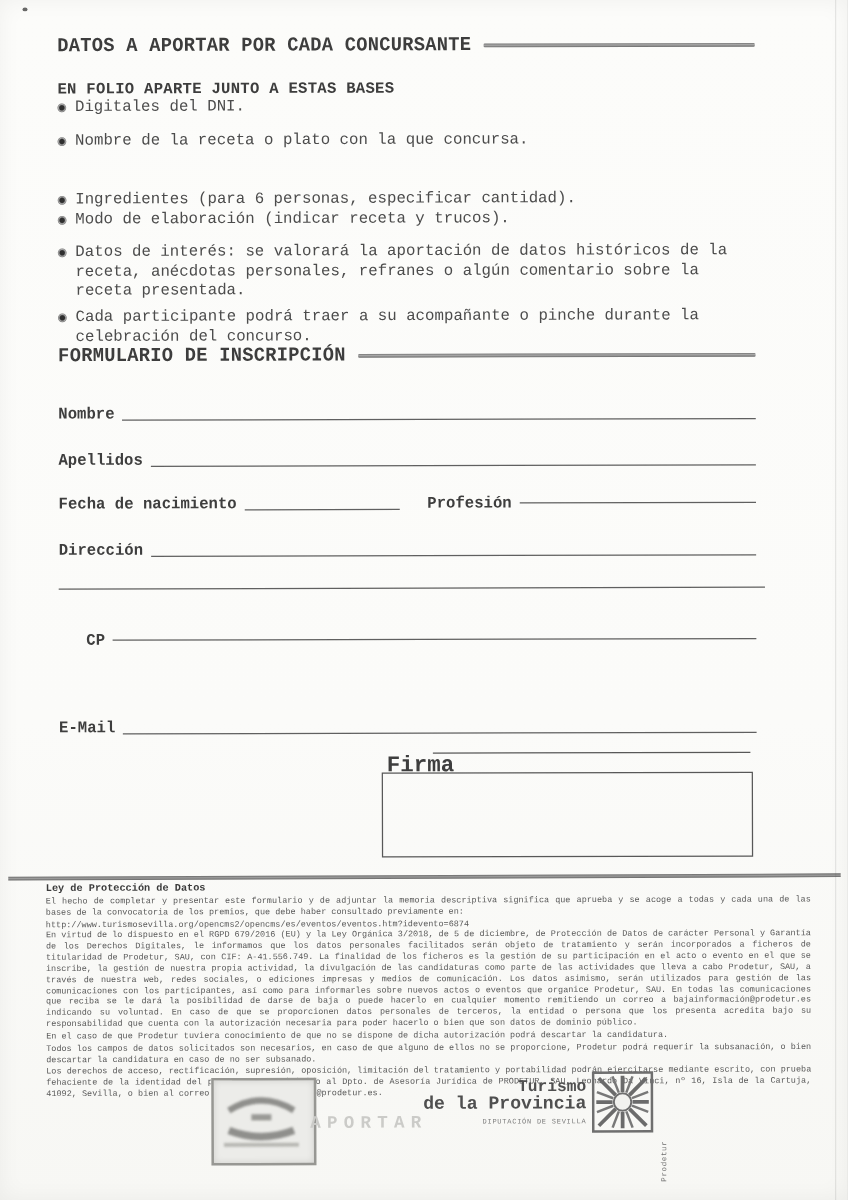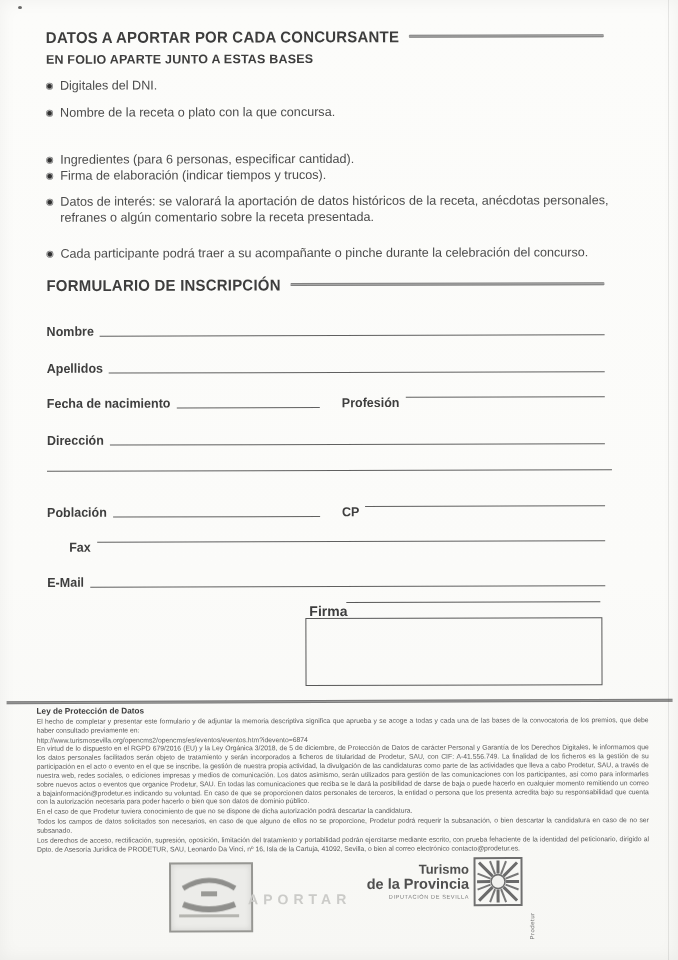--- a/index.html
+++ b/index.html
@@ -6,20 +6,21 @@
   body{
     width:678px;height:960px;
     background:#e9e9e7;
     font-family:"Liberation Sans", sans-serif;
   }
   .sheet{
     position:relative;width:678px;height:960px;overflow:hidden;
     background:linear-gradient(180deg,#fcfcfa 0%,#fbfbf9 60%,#f7f7f4 100%);
     box-shadow:inset 0 0 18px rgba(0,0,0,0.05);
     color:#4a4a4a;
+    font-family:Liberation Mono, monospace;
   }
   .tilt{position:absolute;inset:0;transform:rotate(-0.15deg);transform-origin:50% 50%;}
 
   
   .sec-head{position:absolute;left:47px;right:73px;display:flex;align-items:center;gap:10px;}
   .sec-title{
     font-size:15px;font-weight:bold;color:#3d3d3d;letter-spacing:0.2px;
     white-space:nowrap;transform:scaleY(1.05);
   }
   .sec-rule{flex:1;height:3px;background:linear-gradient(180deg,#5a5a5a 0%,#9a9a9a 45%,#515151 100%);opacity:.85;border-radius:1px;}
@@ -31,26 +32,26 @@
     position:absolute;left:0;top:4px;width:7px;height:7px;border-radius:50%;
     background:radial-gradient(circle at 50% 50%, #2f2f2f 0%, #2f2f2f 35%, #a9a9a9 55%, #4e4e4e 80%, #6d6d6d 100%);
   }
 
   
   .row{position:absolute;left:47px;right:73px;display:flex;align-items:flex-end;height:18px;}
   .flabel{font-size:12.5px;font-weight:bold;color:#3e3e3e;white-space:nowrap;padding-right:6px;transform:scaleY(1.04);}
   .fline{flex:1;border-bottom:1.6px solid #4f4f4f;height:1px;margin-bottom:2px;opacity:.9;}
   .gap{width:22px;}
   .col-split{width:273px;display:flex;align-items:flex-end;}
-  .col-right{flex:1;display:flex;align-items:flex-start;}
+  .col-right{flex:1;display:flex;align-items:center;}
 
   .solo-line{position:absolute;left:47px;right:66px;border-bottom:1.6px solid #4f4f4f;opacity:.9;}
 
   
-  .sig-label{position:absolute;font-size:14px;font-weight:bold;color:#3e3e3e;}
+  .sig-label{position:absolute;font-size:18px;font-weight:bold;color:#3e3e3e;}
   .sig-box{position:absolute;border:1.6px solid #4a4a4a;background:transparent;opacity:.92;}
   .sig-topline{position:absolute;border-bottom:1.6px solid #4a4a4a;opacity:.92;}
 
   .divider{position:absolute;left:6px;right:6px;height:2.6px;background:linear-gradient(180deg,#4e4e4e,#8b8b8b 50%,#4e4e4e);opacity:.85;transform:rotate(-0.08deg);}
 
   
   .legal{position:absolute;left:36px;right:30px;color:#565656;}
   .legal-h{font-size:8.2px;font-weight:bold;color:#3b3b3b;margin:0 0 2px 0;}
   .legal p{font-size:6.8px;line-height:1.3;margin:0 0 1px 0;text-align:justify;color:#5a5a5a;}
   .legal p.url{text-align:left;margin-bottom:0;}
@@ -86,37 +87,37 @@
 </head>
 <body>
 
 <div class="sheet">
   <div class="tilt">
 
     <div class="sec-head" style="top:28px;">
       <span class="sec-title">DATOS A APORTAR POR CADA CONCURSANTE</span>
       <span class="sec-rule"></span>
     </div>
-    <div class="sub-title" style="top:52px;">EN FOLIO APARTE JUNTO A ESTAS BASES</div>
+    <div class="sub-title" style="top:64px;">EN FOLIO APARTE JUNTO A ESTAS BASES</div>
 
     <div class="bullet" style="top:78px;">
       <span class="dot"></span>
       <span>Digitales del DNI.</span>
     </div>
     <div class="bullet" style="top:105px;">
       <span class="dot"></span>
       <span>Nombre de la receta o plato con la que concursa.</span>
     </div>
     <div class="bullet" style="top:152px;">
       <span class="dot"></span>
       <span>Ingredientes (para 6 personas, especificar cantidad).</span>
     </div>
     <div class="bullet" style="top:168px;">
       <span class="dot"></span>
-      <span>Firma de elaboración (indicar tiempos y trucos).</span>
+      <span>Modo de elaboración (indicar receta y trucos).</span>
     </div>
     <div class="bullet" style="top:194px;">
       <span class="dot"></span>
       <span>Datos de interés: se valorará la aportación de datos históricos de la receta, anécdotas personales, refranes o algún comentario sobre la receta presentada.</span>
     </div>
     <div class="bullet" style="top:246px;">
       <span class="dot"></span>
       <span>Cada participante podrá traer a su acompañante o pinche durante la celebración del concurso.</span>
     </div>
 
@@ -148,37 +149,29 @@
     </div>
 
     <div class="row" style="top:429px;">
       <span class="flabel">Dirección</span>
       <span class="fline"></span>
     </div>
 
     <div class="solo-line" style="top:470px;"></div>
 
     <div class="row" style="top:501px;">
-      <span class="col-split">
-        <span class="flabel">Población</span>
-        <span class="fline"></span>
-      </span>
       <span class="gap"></span>
       <span class="col-right">
         <span class="flabel">CP</span>
         <span class="fline"></span>
       </span>
     </div>
 
     <div class="row" style="top:536px;">
       <span class="gap"></span>
-      <span class="col-right">
-        <span class="flabel">Fax</span>
-        <span class="fline"></span>
-      </span>
     </div>
 
     <div class="row" style="top:571px;">
       <span class="flabel">E-Mail</span>
       <span class="fline"></span>
     </div>
 
     <div class="sig-label" style="left:309px;top:603px;">Firma</div>
     <div class="sig-topline" style="left:346px;top:602px;width:254px;"></div>
     <div class="sig-box" style="left:305px;top:618px;width:295px;height:66px;"></div>

